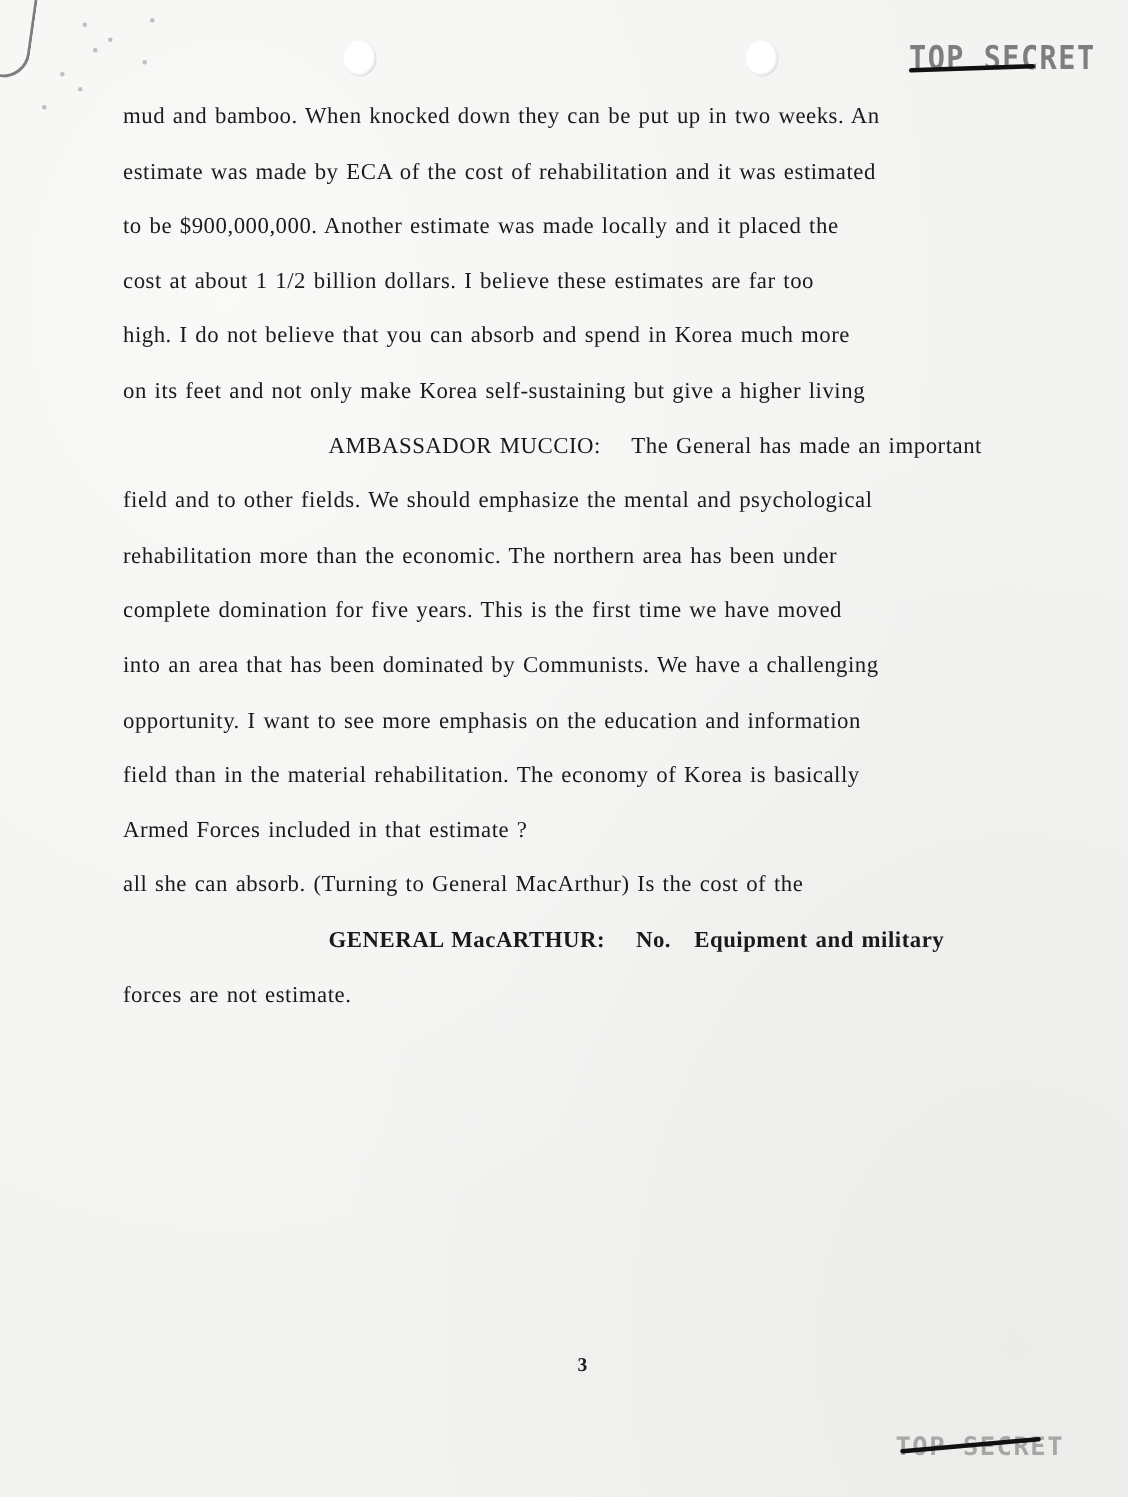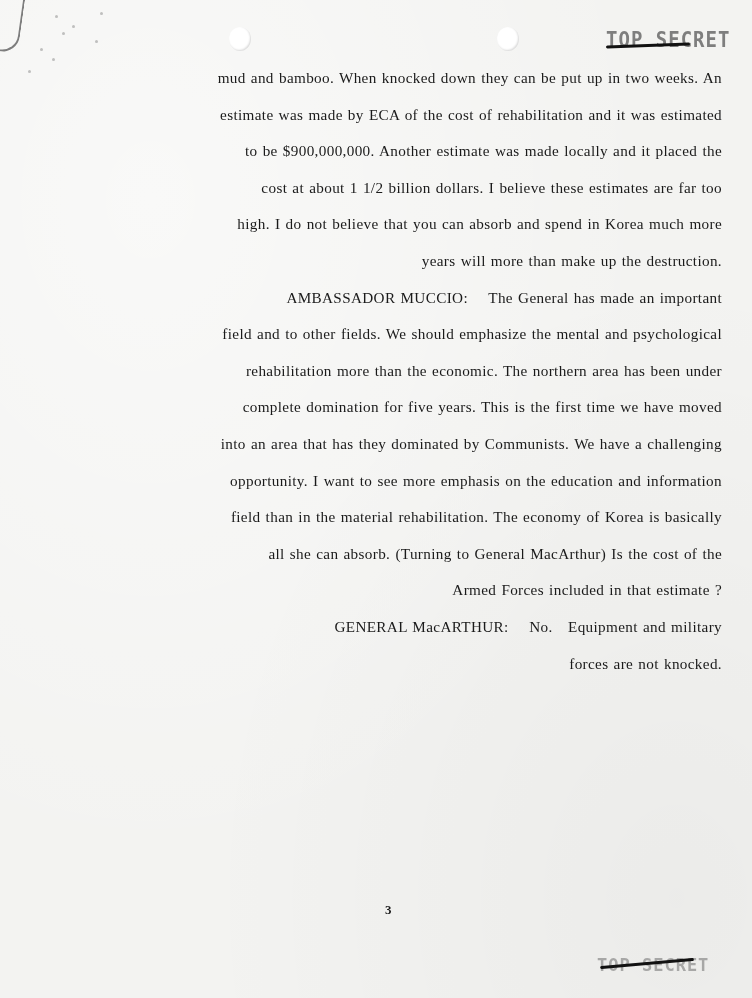--- a/index.html
+++ b/index.html
@@ -89,21 +89,20 @@
       left: 600px;
       top: 962px;
       width: 94px;
       transform: rotate(-5deg);
     }
     .text-body {
       position: absolute;
       left: 82px;
       top: 60px;
       width: 640px;
-      text-align: right;
     }
     .line {
       height: 36.6px;
       line-height: 36.6px;
       font-size: 15.2px;
       white-space: nowrap;
       letter-spacing: 0.35px;
       word-spacing: 1px;
     }
     .indent {
@@ -138,32 +137,32 @@
 
   <div class="stamp stamp-top">TOP SECRET</div>
   <div class="strike strike-top"></div>
 
   <div class="text-body">
     <div class="line">mud and bamboo.  When knocked down they can be put up in two weeks.  An</div>
     <div class="line">estimate was made by ECA of the cost of rehabilitation and it was estimated</div>
     <div class="line">to be $900,000,000.  Another estimate was made locally and it placed the</div>
     <div class="line">cost at about 1 1/2 billion dollars.  I believe these estimates are far too</div>
     <div class="line">high.  I do not believe that you can absorb and spend in Korea much more</div>
-    <div class="line">years will more than make up the destruction.</div>
+    <div class="line">on its feet and not only make Korea self-sustaining but give a higher living</div>
     <div class="line indent" style="white-space:pre;">AMBASSADOR MUCCIO:    The General has made an important</div>
     <div class="line">field and to other fields.  We should emphasize the mental and psychological</div>
     <div class="line">rehabilitation more than the economic.  The northern area has been under</div>
     <div class="line">complete domination for five years.  This is the first time we have moved</div>
-    <div class="line">into an area that has they dominated by Communists.  We have a challenging</div>
+    <div class="line">into an area that has been dominated by Communists.  We have a challenging</div>
     <div class="line">opportunity.  I want to see more emphasis on the education and information</div>
     <div class="line">field than in the material rehabilitation.  The economy of Korea is basically</div>
+    <div class="line">Armed Forces included in that estimate ?</div>
     <div class="line">all she can absorb.  (Turning to General MacArthur)  Is the cost of the</div>
-    <div class="line">Armed Forces included in that estimate ?</div>
-    <div class="line indent" style="white-space:pre;">GENERAL MacARTHUR:    No.   Equipment and military</div>
-    <div class="line">forces are not knocked.</div>
+    <div class="line indent" style="white-space:pre;font-weight:bold;">GENERAL MacARTHUR:    No.   Equipment and military</div>
+    <div class="line">forces are not estimate.</div>
   </div>
 
   <div class="page-number">3</div>
 
   <div class="stamp stamp-bottom">TOP SECRET</div>
   <div class="strike strike-bottom"></div>
 
 </div>
 
 </body></html>

